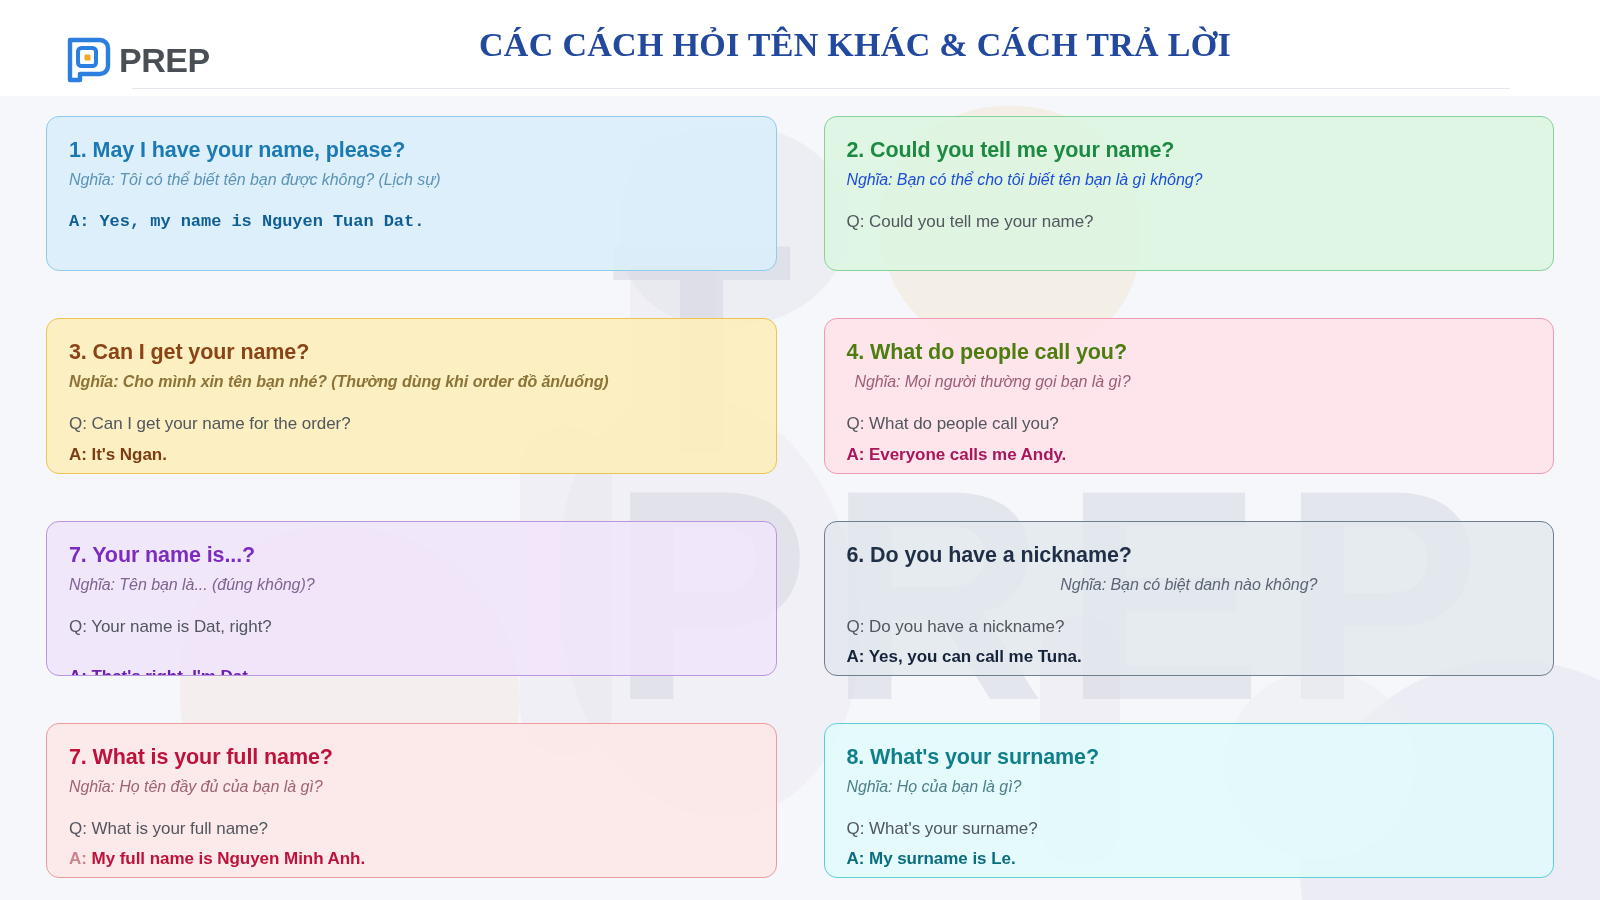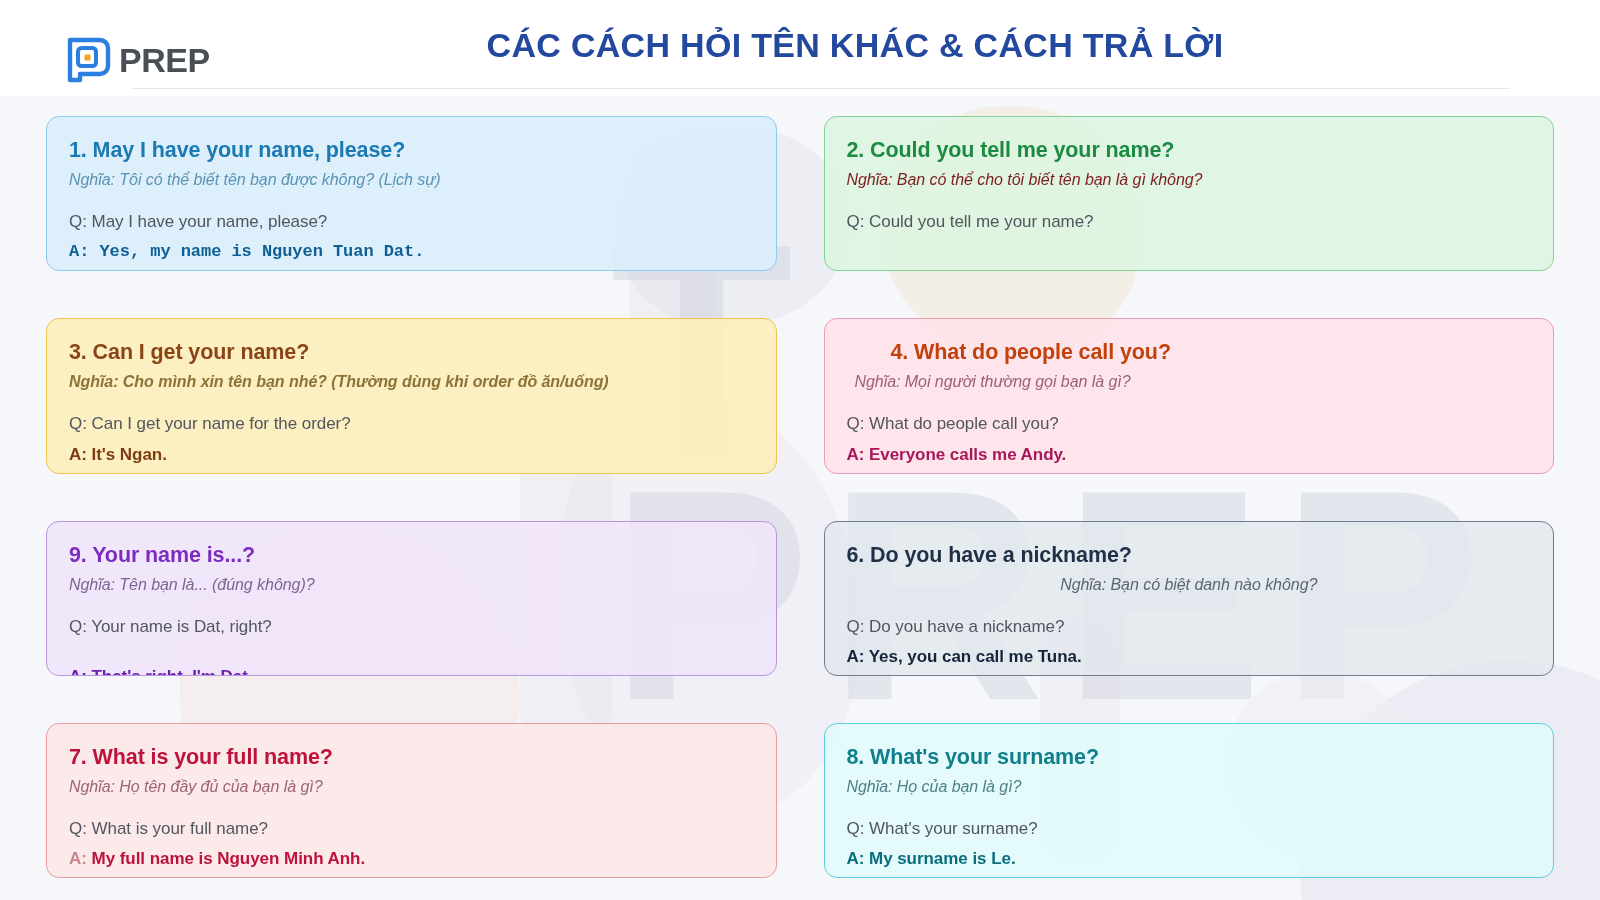--- a/index.html
+++ b/index.html
@@ -50,20 +50,21 @@
     position: absolute;
     left: 0; top: 26px;
     width: 1600px;
     text-align: center;
     padding-left: 110px;
     font-size: 34px;
     font-weight: bold;
     letter-spacing: 0.3px;
     color: #23499f;
     white-space: nowrap;
+    font-family: Liberation Serif, serif;
   }
 
   
   .page-body {
     position: absolute;
     top: 96px; left: 0;
     width: 1600px;
     height: 804px;
     background: #f6f7fb;
     overflow: hidden;
@@ -192,32 +193,32 @@
 
   
   .t-blue  { background: rgba(217,238,250,0.92); border-color: #8fcbec; }
   .t-blue  .card-title { color: #1c7ab3; }
   .t-blue  .card-meaning { color: #5c93b5; }
   .t-blue  .card-a, .t-blue .a-prefix { color: #0f5f94; font-family: Liberation Mono, monospace; }
 
   
   .t-green { background: rgba(221,245,225,0.90); border-color: #86d39a; }
   .t-green .card-title { color: #1d8a42; }
-  .t-green .card-meaning { color: #7f1d1d; }
+  .t-green .card-meaning { color: #1d4ed8; }
   .t-green .card-a, .t-green .a-prefix { color: #11713b; }
 
   
   .t-yellow { background: rgba(252,238,188,0.92); border-color: #ecc44f; }
   .t-yellow .card-title { color: #8a4416; }
   .t-yellow .card-meaning { color: #8d7338; font-weight: bold; }
   .t-yellow .card-a, .t-yellow .a-prefix { color: #7d3d12; }
 
   
   .t-pink { background: rgba(254,226,232,0.88); border-color: #f09ab6; }
-  .t-pink .card-title { color: #c2410c; margin-left: 44px; }
+  .t-pink .card-title { color: #4d7c0f; }
   .t-pink .card-meaning { color: #9d5e79; margin-left: 8px; }
   .t-pink .card-a, .t-pink .a-prefix { color: #a8175a; }
 
   
   .t-purple { background: rgba(240,229,250,0.88); border-color: #bb96e0; }
   .t-purple .card-title { color: #7c2cbf; }
   .t-purple .card-meaning { color: #7f6393; }
   .t-purple .card-a, .t-purple .a-prefix { color: #6d20b0; margin-top: 28px; }
 
   
@@ -271,21 +272,20 @@
     </div>
     <div class="deco-circle-1"></div>
     <div class="deco-circle-2"></div>
   </div>
 
   <div class="grid">
 
     <div class="card t-blue">
       <div class="card-title">1. May I have your name, please?</div>
       <div class="card-meaning">Nghĩa: Tôi có thể biết tên bạn được không? (Lịch sự)</div>
-      <div class="card-q">Q: May I have your name, please?</div>
       <div class="card-a"><span class="a-prefix">A: </span><span>Yes, my name is Nguyen Tuan Dat.</span></div>
     </div>
 
     <div class="card t-green">
       <div class="card-title">2. Could you tell me your name?</div>
       <div class="card-meaning">Nghĩa: Bạn có thể cho tôi biết tên bạn là gì không?</div>
       <div class="card-q">Q: Could you tell me your name?</div>
     </div>
 
     <div class="card t-yellow">
@@ -296,21 +296,21 @@
     </div>
 
     <div class="card t-pink">
       <div class="card-title">4. What do people call you?</div>
       <div class="card-meaning">Nghĩa: Mọi người thường gọi bạn là gì?</div>
       <div class="card-q">Q: What do people call you?</div>
       <div class="card-a"><span class="a-prefix">A: </span><span>Everyone calls me Andy.</span></div>
     </div>
 
     <div class="card t-purple">
-      <div class="card-title">9. Your name is...?</div>
+      <div class="card-title">7. Your name is...?</div>
       <div class="card-meaning">Nghĩa: Tên bạn là... (đúng không)?</div>
       <div class="card-q">Q: Your name is Dat, right?</div>
       <div class="card-a"><span class="a-prefix">A: </span><span>That's right, I'm Dat.</span></div>
     </div>
 
     <div class="card t-slate">
       <div class="card-title">6. Do you have a nickname?</div>
       <div class="card-meaning">Nghĩa: Bạn có biệt danh nào không?</div>
       <div class="card-q">Q: Do you have a nickname?</div>
       <div class="card-a"><span class="a-prefix">A: </span><span>Yes, you can call me Tuna.</span></div>

